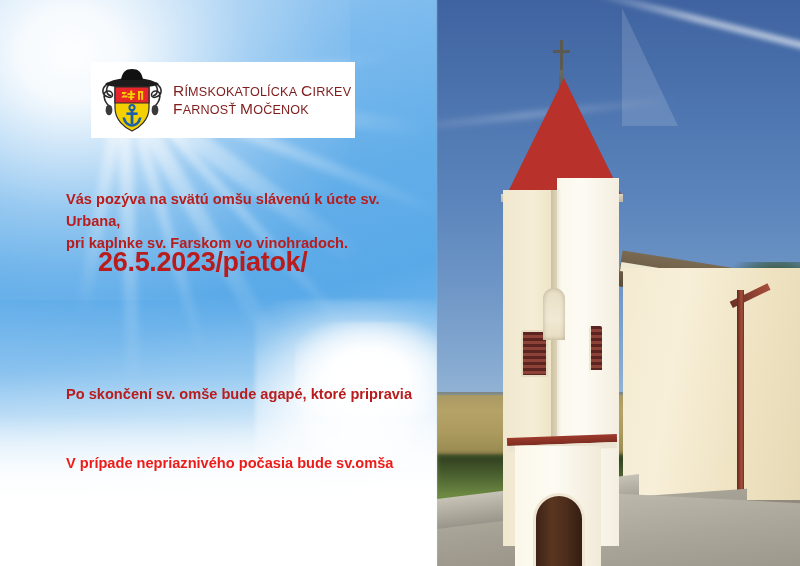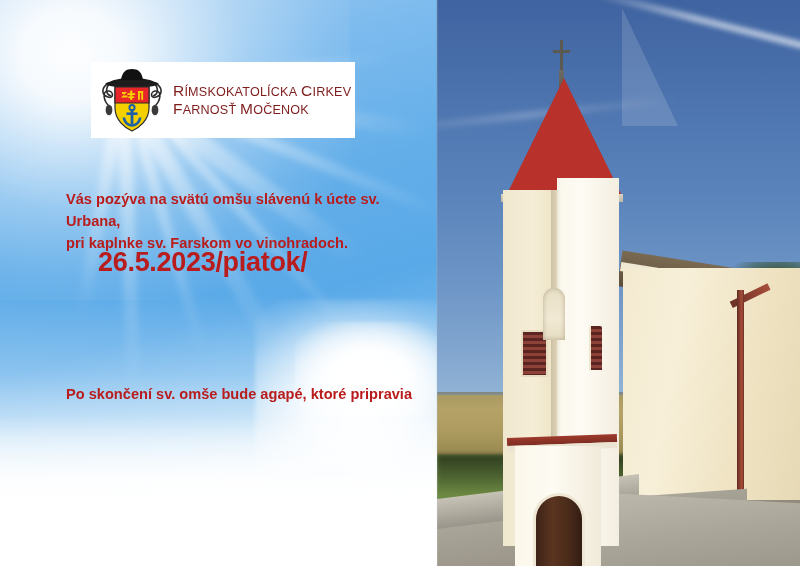--- a/index.html
+++ b/index.html
@@ -372,20 +372,21 @@
   </div>
 
   <div class="txt dateline">26.5.2023/piatok/</div>
 
 
   <div class="txt para2">
     <div>Po skončení sv. omše bude agapé, ktoré pripravia</div>
   </div>
 
   <div class="txt para3">
+    <div>V prípade nepriaznivého počasia bude sv.omša</div>
   </div>
 
   <div class="photo">
     <div class="contrail"></div>
     <div class="contrail2"></div>
 
     <div class="field-edge"></div>
     <div class="field"></div>
     <div class="trees2"></div>
     <div class="trees"></div>

